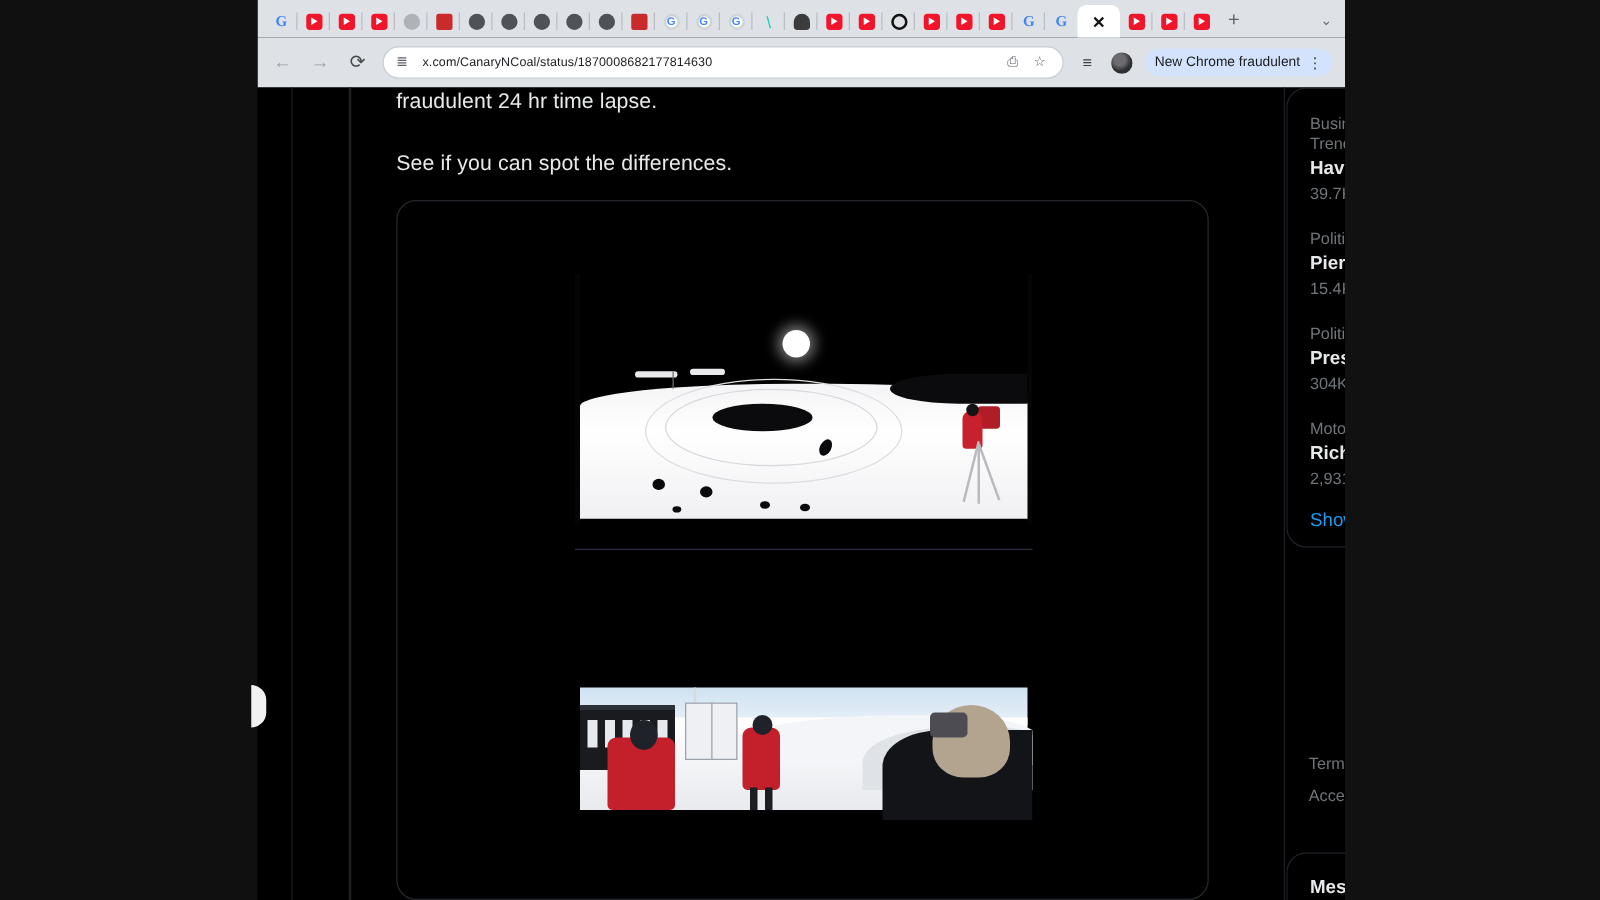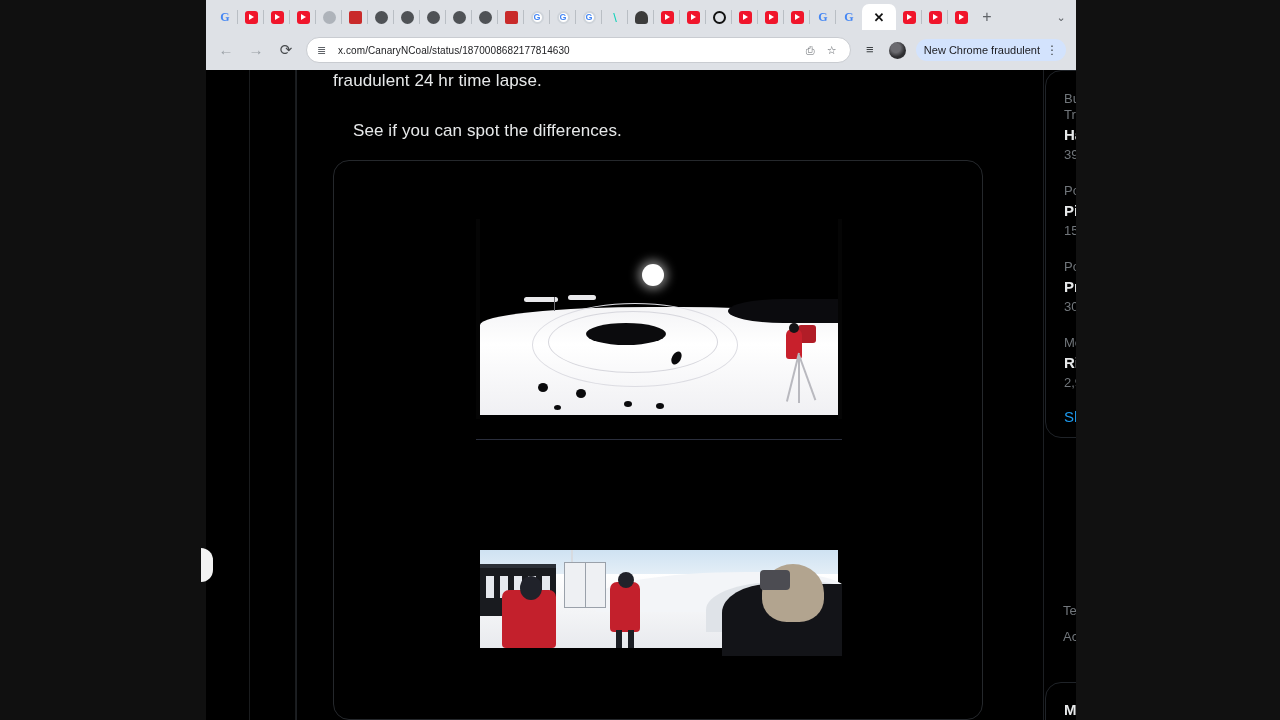--- a/index.html
+++ b/index.html
@@ -86,35 +86,35 @@
   .avatar-sm { width:17px; height:17px; border-radius:50%; background:#3f3f42; flex:0 0 17px;
      background-image:radial-gradient(circle at 40% 35%, #6b6b70 0 30%, #2e2e31 60%); }
   .chrome-pill {
     height:22px; background:#d3e3fd; border-radius:11px; display:flex; align-items:center;
     padding:0 8px; gap:6px; flex:0 0 auto;
   }
   .chrome-pill span.lbl { font-size:11px; color:#1b1b1f; white-space:nowrap; }
   .kebab { color:#3c4043; font-size:12px; line-height:12px; letter-spacing:0; }
 
   
-  .page { position:absolute; left:16px; top:70px; width:974px; height:650px; background:#000; }
+  .page { position:absolute; left:0; top:70px; width:974px; height:650px; background:#000; }
 
   .col-rule { position:absolute; top:0; width:1px; height:650px; background:#1a1c1e; }
 
   .feed {
     position:absolute; left:74px; top:0; width:748px; height:650px;
     border-left:1px solid #1c1f23; border-right:1px solid #1c1f23;
   }
 
   .post-text {
     color:#e7e9ea; font-size:17px; line-height:22px; padding:0 36px;
     letter-spacing:.1px;
   }
   .post-text .line1 { padding-top:0; }
-  .post-text .line2 { padding-top:28px;margin-left:20px; }
+  .post-text .line2 { padding-top:28px; }
 
   .media-card {
     position:absolute; left:36px; top:90px; width:650px; height:560px;
     border:1px solid #25282c; border-radius:16px; background:#000; overflow:hidden;
   }
   .media-divider { position:absolute; left:142px; top:278px; width:366px; height:1px;
      background:#2a2e3c; }
 
   
   .shot1 { position:absolute; left:142px; top:58px; width:366px; height:200px; background:#000;

